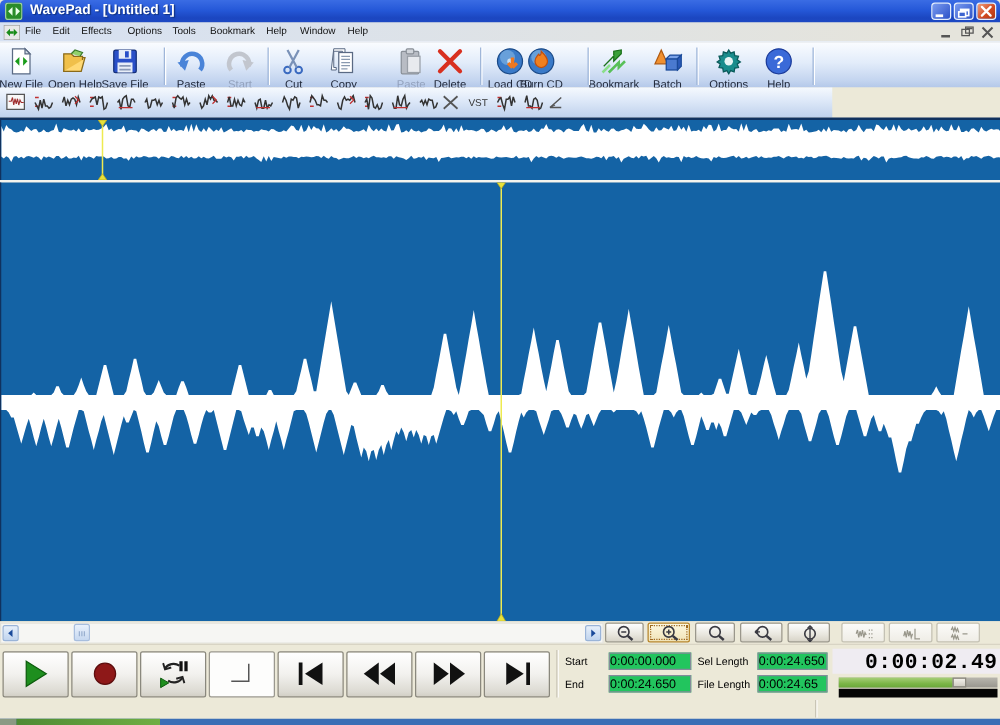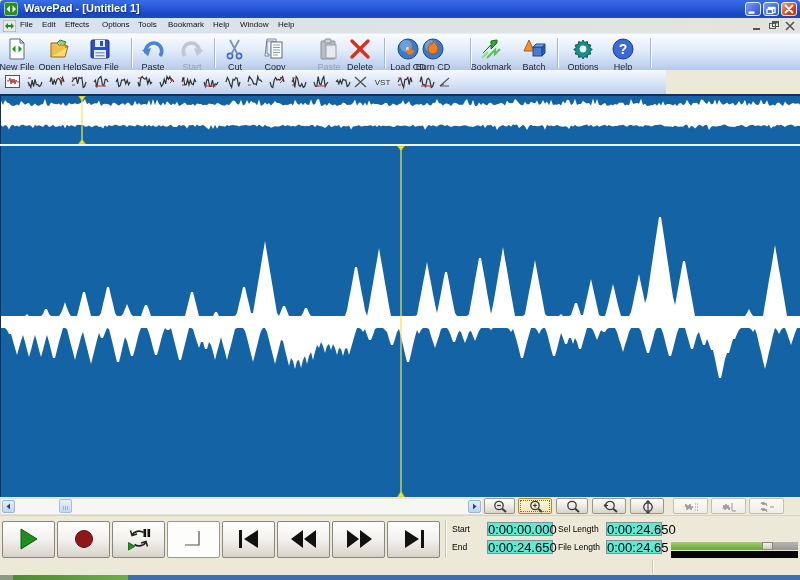--- a/index.html
+++ b/index.html
@@ -34,21 +34,21 @@
 .scbtn{position:absolute;top:3px;width:13px;height:13px;background:linear-gradient(to bottom,#e7f0fb,#c0d4ee);border:1px solid #9ab4d8;border-radius:2px;color:#2a5aa8;font-size:9px;font-weight:bold;text-align:center;line-height:12px}
 #thumb{position:absolute;left:59px;top:2px;width:13px;height:14px;background:linear-gradient(to bottom,#e9f1fc,#c6d8f0);border:1px solid #a8bede;border-radius:2px}
 .zbtn{position:absolute;top:1px;height:16px;background:linear-gradient(to bottom,#fefefe,#e9e7df 60%,#d8d4c8);border:1px solid #9a978c;border-radius:2px}
 .zbtn.hot{background:linear-gradient(to bottom,#fdf8e0,#f0e3b8);border:1px solid #b8862a;outline:1px dotted #a06a20;outline-offset:-3px}
 .zbtn.lite{background:linear-gradient(to bottom,#fbfbf9,#efede6);border:1px solid #c4c1b4}
 
 #bott{left:0;top:515px;width:800px;height:45px;background:#ece9d8;border-top:1px solid #d8d4c4}
 .pbtn{position:absolute;top:521px;height:37px;width:53px;background:linear-gradient(to bottom,#ffffff 0%,#f2f1ee 50%,#dcdad2 90%,#d2cfc6 100%);border:1px solid #8a887e;border-radius:2px}
 .pbtn.press{background:#fdfdfc;border:1px solid #9a988e}
 .flabel{position:absolute;font-size:8.5px;color:#000}
-.fbox{position:absolute;height:14px;background:#5eead4;border:1px solid #828c9a;font-size:13px;color:#000;text-align:right;line-height:13px}
+.fbox{position:absolute;height:14px;background:#22c55e;border:1px solid #828c9a;font-size:10px;color:#000;text-align:left;line-height:13px}
 #bigtime{position:absolute;left:666px;top:519px;width:134px;height:20px;background:#efecf2;font-family:"Liberation Mono",monospace;font-weight:bold;font-size:17px;color:#000;letter-spacing:0.4px;text-align:right;line-height:23px;padding-right:2px}
 #slider{position:absolute;left:671px;top:542px;width:127px;height:8px;background:linear-gradient(to bottom,#b8b6ae,#98968e)}
 #sliderfill{position:absolute;left:671px;top:542px;width:91px;height:8px;background:linear-gradient(to bottom,#a8cf7a,#7cb648 60%,#6aa83a)}
 #sthumb{position:absolute;left:762px;top:542px;width:11px;height:8px;background:linear-gradient(to bottom,#f2f0ea,#cfccc2);border:1px solid #8a887e}
 #meter{position:absolute;left:671px;top:551px;width:127px;height:7px;background:#050505}
 
 #status{left:0;top:558px;width:800px;height:17px;background:#ece9d8;border-top:1px solid #fff;font-size:8.3px;color:#222}
 #status .l{position:absolute;left:3px;top:2px}
 #status .r{position:absolute;left:658px;top:3px;font-size:8.1px}
 #statsep{position:absolute;left:652px;top:560px;width:2px;height:14px;border-left:1px solid #c9c5b5;border-right:1px solid #fff}
@@ -455,20 +455,21 @@
     </div>
     <div style="position:absolute;left:445px;top:520px;width:2px;height:38px;border-left:1px solid #c9c5b5;border-right:1px solid #fff"></div>
     <span class="flabel" style="left:452px;top:524px">Start</span>
     <span class="flabel" style="left:452px;top:542px">End</span>
     <div class="fbox" style="left:487px;top:522px;width:66px">0:00:00.000</div>
     <div class="fbox" style="left:487px;top:540px;width:66px">0:00:24.650</div>
     <span class="flabel" style="left:558px;top:524px">Sel Length</span>
     <span class="flabel" style="left:558px;top:542px">File Length</span>
     <div class="fbox" style="left:606px;top:522px;width:56px">0:00:24.650</div>
     <div class="fbox" style="left:606px;top:540px;width:56px">0:00:24.65</div>
+    <div id="bigtime">0:00:02.49</div>
     <div id="slider"></div>
     <div id="sliderfill"></div>
     <div id="sthumb"></div>
     <div id="meter"></div>
 <div class="abs" id="statsep"></div>
 <div class="abs" id="bstrip"></div>
 <div class="abs" id="bgreen"></div>
 <div class="abs" id="bgray"></div>
 </div>
 

